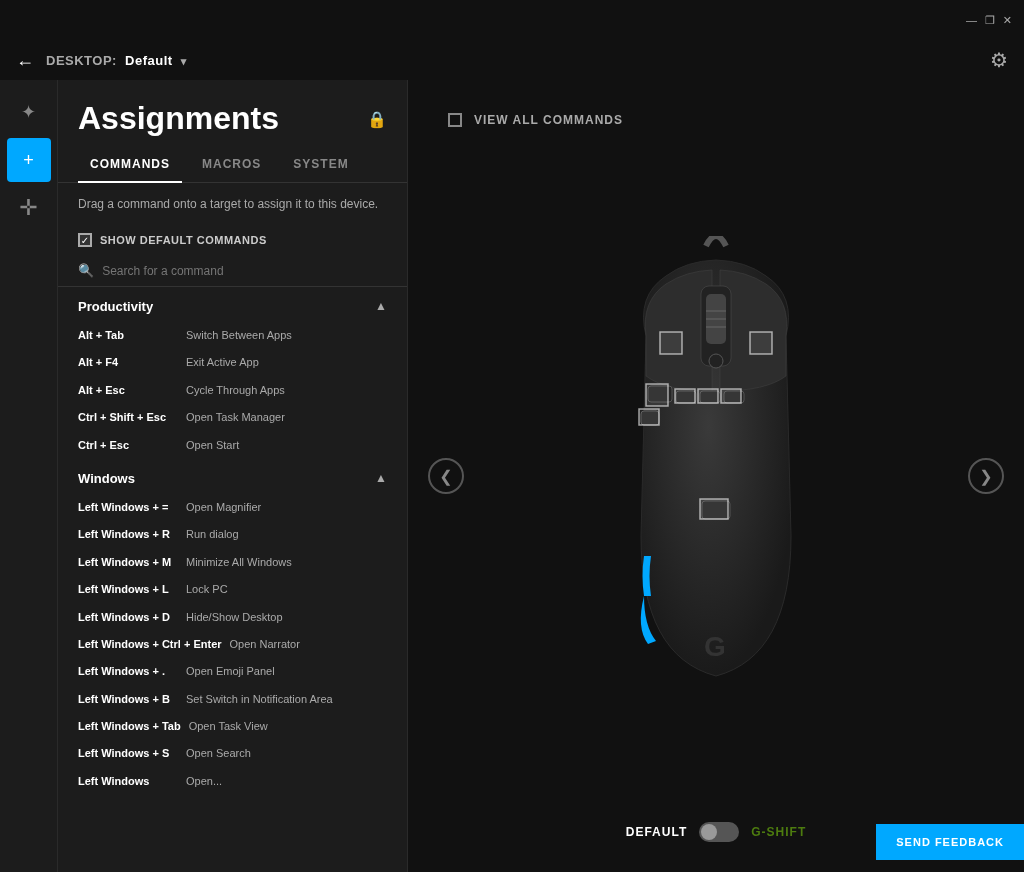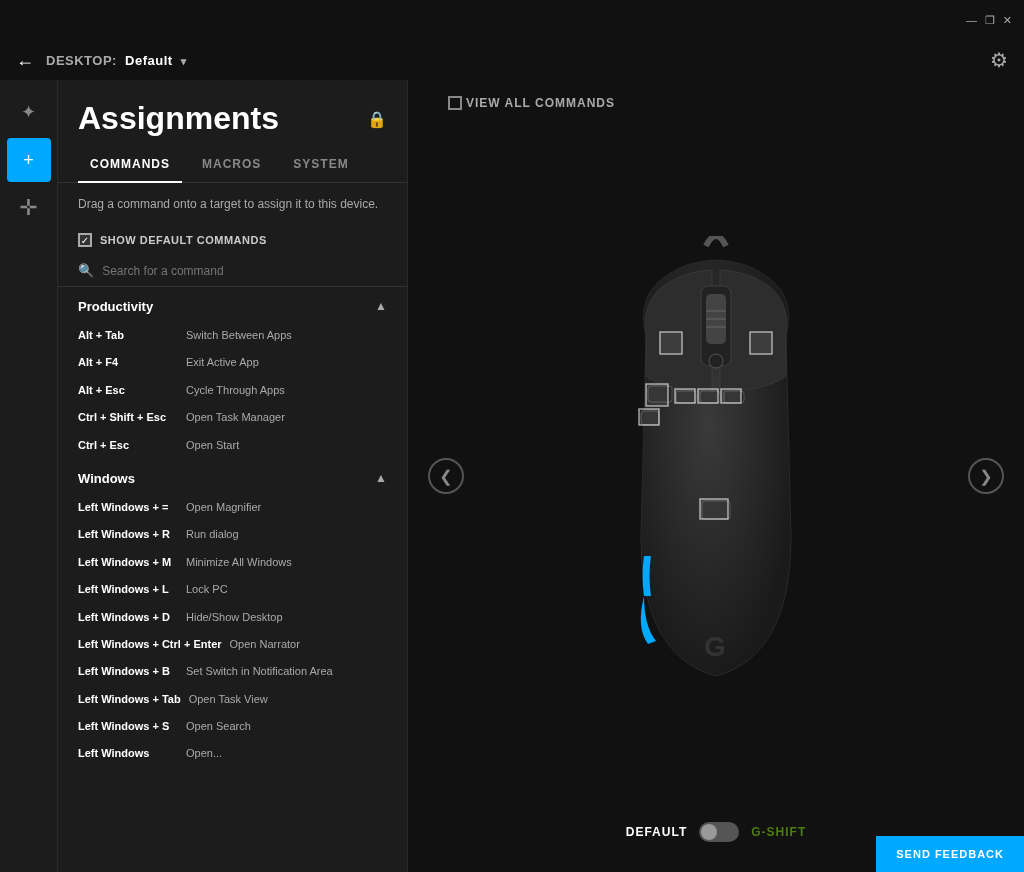--- a/index.html
+++ b/index.html
@@ -228,25 +228,25 @@
       position: relative;
       display: flex;
       flex-direction: column;
       align-items: center;
       justify-content: center;
     }
 
     
     .view-all-commands {
       position: absolute;
-      top: 16px;
+      top: 33px;
       left: 40px;
       display: flex;
       align-items: center;
-      gap: 4px;
+      gap: 12px;
       cursor: pointer;
       justify-content: center;
     }
     .view-all-checkbox {
       width: 14px;
       height: 14px;
       border: 2px solid #888;
       background: transparent;
     }
     .view-all-label {
@@ -314,21 +314,21 @@
       left: 2px;
       width: 16px;
       height: 16px;
       border-radius: 50%;
       background: #999;
     }
 
     
     .send-feedback {
       position: absolute;
-      bottom: 0;
+      bottom: 12px;
       right: 0;
       background: #00a8ff;
       color: #fff;
       font-size: 11px;
       font-weight: bold;
       letter-spacing: 1px;
       padding: 12px 20px;
       cursor: pointer;
     }
   </style>
@@ -433,20 +433,24 @@
         <span class="command-key">Left Windows + L</span>
         <span class="command-desc">Lock PC</span>
       </div>
       <div class="command-row">
         <span class="command-key">Left Windows + D</span>
         <span class="command-desc">Hide/Show Desktop</span>
       </div>
       <div class="command-row">
         <span class="command-key">Left Windows + Ctrl + Enter</span>
         <span class="command-desc">Open Narrator</span>
+      </div>
+      <div class="command-row">
+        <span class="command-key">Left Windows + .</span>
+        <span class="command-desc">Open Emoji Panel</span>
       </div>
       <div class="command-row">
         <span class="command-key">Left Windows + B</span>
         <span class="command-desc">Set Switch in Notification Area</span>
       </div>
       <div class="command-row">
         <span class="command-key">Left Windows + Tab</span>
         <span class="command-desc">Open Task View</span>
       </div>
       <div class="command-row">

